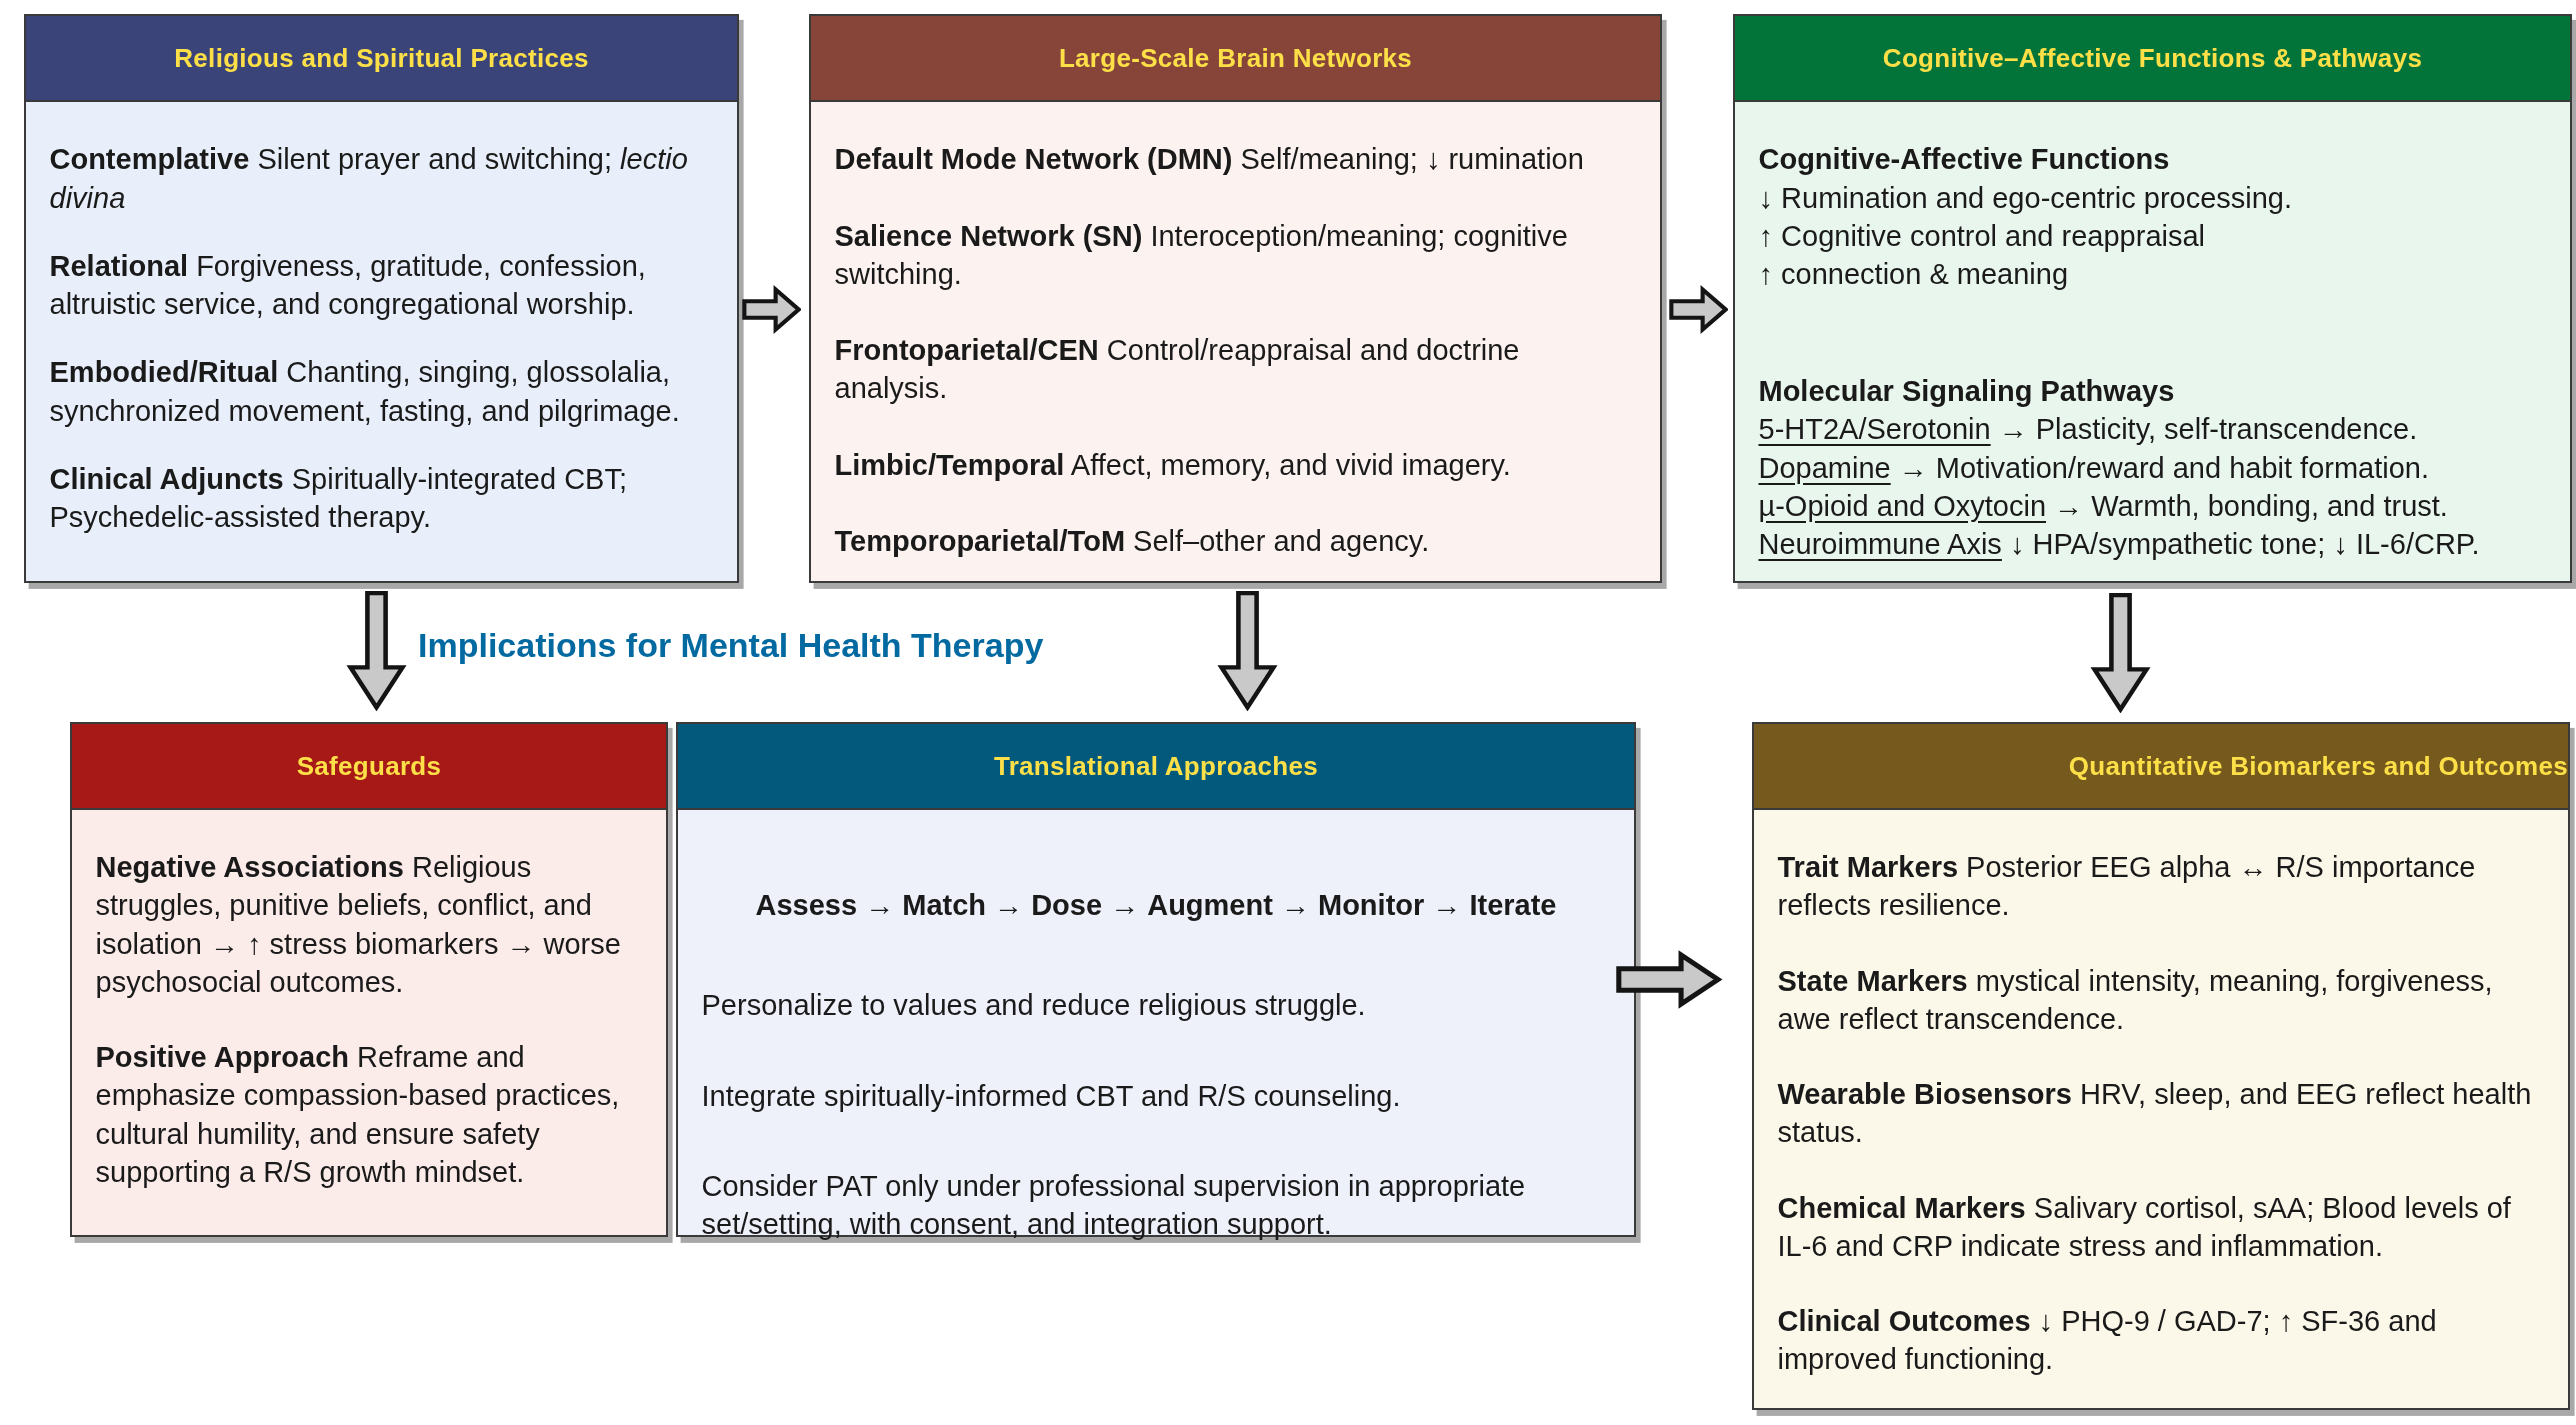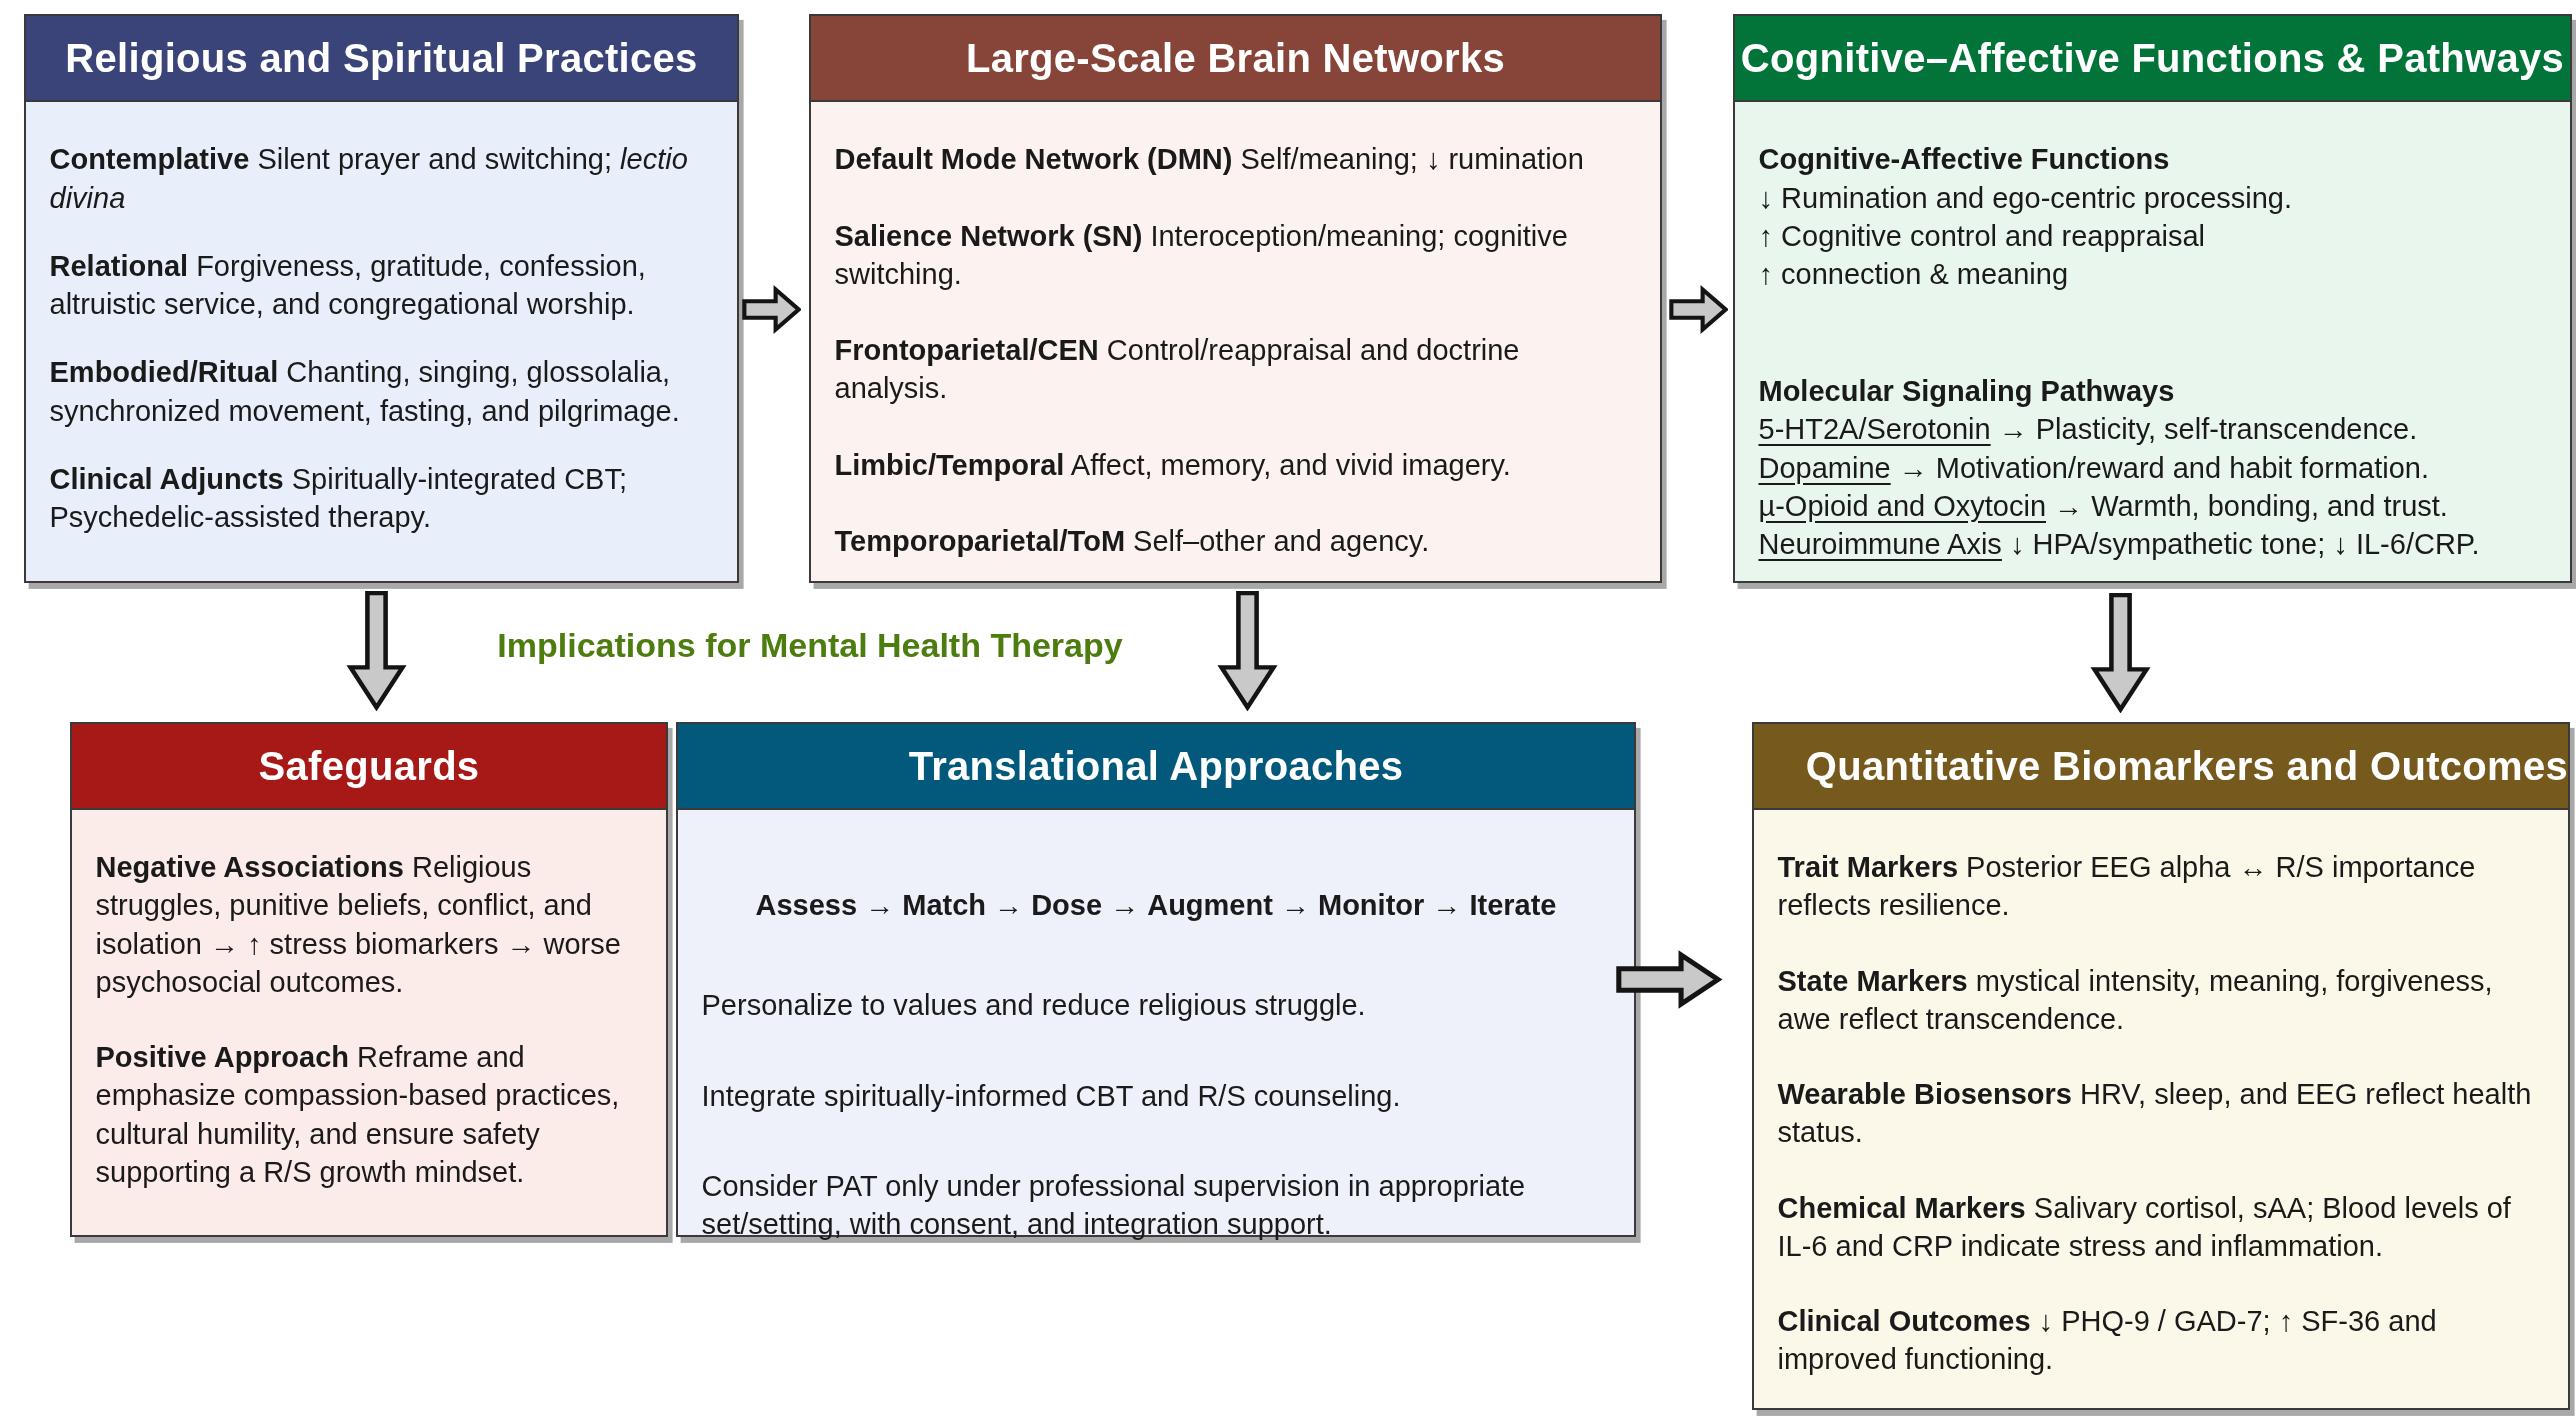--- a/index.html
+++ b/index.html
@@ -20,23 +20,23 @@
   }
   .box-header {
     box-sizing: border-box;
     height: 86px;
     display: flex;
     align-items: center;
     justify-content: center;
     border-bottom: 2px solid #3a3a3a;
   }
   .box-header span {
-    color: #ffffff;
+    color: #fde047;
     font-weight: bold;
-    font-size: 40px;
+    font-size: 26px;
     letter-spacing: 0.3px;
     white-space: nowrap;
   }
   .box-body {
     box-sizing: border-box;
     height: calc(100% - 86px);
     padding: 38px 23.5px 0 23.5px;
     font-size: 29px;
     line-height: 1.32;
   }
@@ -60,24 +60,24 @@
   #box-translational .box-body { padding-top: 76px; }
   #box-translational .para { margin-bottom: 52px; }
   #box-translational .para.center { margin-bottom: 62px; }
   #box-biomarkers .para    { margin-bottom: 37px; }
 
   .implications {
     position: absolute;
     left: 418px;
     top: 626px;
     width: 784px;
-    text-align: center;
+    text-align: left;
     font-size: 34px;
     font-weight: bold;
-    color: #4d7c0f;
+    color: #0369a1;
     white-space: nowrap;
   }
 
   .block-arrow { position: absolute; }
   .block-arrow svg { display: block; width: 100%; height: 100%; }
 
   #arrow-r1 { left: 742px; top: 280px;  width: 59px;  height: 59px; }
   #arrow-r2 { left: 1669px; top: 280px;  width: 59px;  height: 59px; }
   #arrow-d1 { left: 344px;  top: 590px;  width: 65px; height: 121px; }
   #arrow-d2 { left: 1215px; top: 590px;  width: 65px; height: 121px; }

